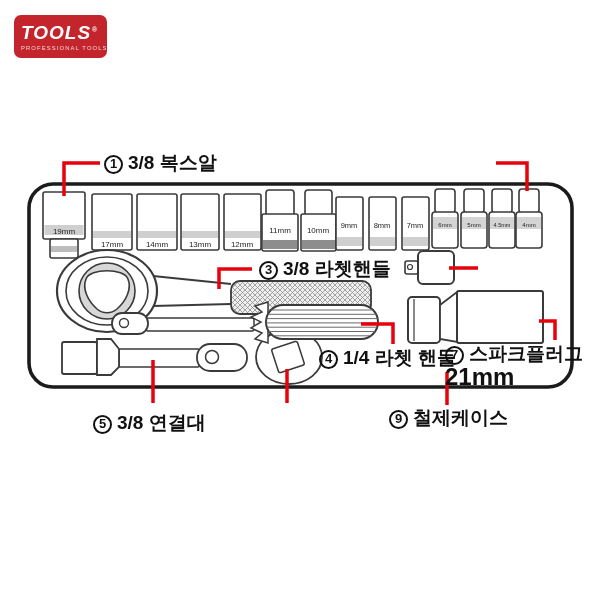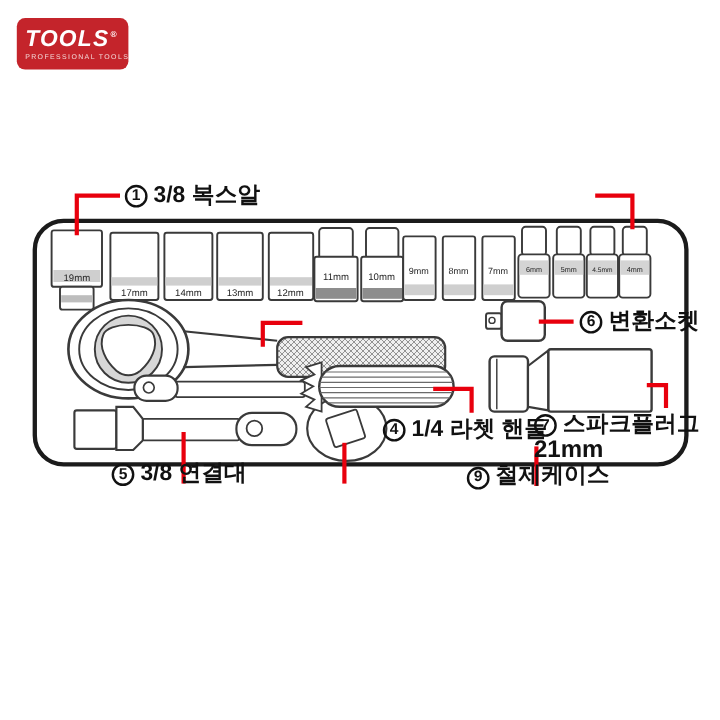--- a/index.html
+++ b/index.html
@@ -11,21 +11,21 @@
   .logo-name{color:#fff;font-size:19px;font-weight:800;font-style:italic;
              letter-spacing:1px;line-height:20px;white-space:nowrap;}
   .logo-reg{font-size:7px;font-style:normal;vertical-align:super;margin-left:1px;}
   .logo-tag{color:#f3d9d9;font-size:5.8px;letter-spacing:1.15px;margin-top:2px;white-space:nowrap;}
   
   .callout{position:absolute;font-size:19px;font-weight:700;white-space:nowrap;line-height:22px;}
   .cnum{display:inline-flex;width:19px;height:19px;border:2px solid #111;border-radius:50%;
         align-items:center;justify-content:center;font-size:13px;font-weight:700;
         margin-right:5px;transform:translateY(-1px);box-sizing:border-box;}
   .center{text-align:left;}
-  .c7-l2{font-size:20px;font-weight:700;line-height:21px;}
+  .c7-l2{font-size:24px;font-weight:700;line-height:21px;}
   svg{position:absolute;left:0;top:0;}
   svg text{font-family:"Liberation Sans","DejaVu Sans",sans-serif;fill:#1e1e1e;}
   .t8{font-size:8px;} .t75{font-size:7.5px;} .t6{font-size:6px;} .t55{font-size:5.5px;}
 </style>
 </head>
 <body>
 
 <div class="stage">
 
   <div class="logo">
@@ -191,30 +191,30 @@
       <polyline points="449,268 478,268"></polyline>
       <polyline points="539,321 555,321 555,340"></polyline>
       <polyline points="287,369 287,403"></polyline>
       <polyline points="447,372 447,405"></polyline>
     </g>
   </svg>
 
   <div class="callout" style="left:104px;top:152px;text-align:right;">
     <span class="cnum">1</span><span>3/8 복스알</span>
   </div>
+  <div class="callout" style="left:259px;top:258px;">
+    <span class="cnum">3</span><span>3/8 라쳇핸들</span>
+  </div>
   <div class="callout" style="left:319px;top:347px;">
     <span class="cnum">4</span><span>1/4 라쳇 핸들</span>
   </div>
-  <div class="callout center" style="left:93px;top:384px;width:110px;">
+  <div class="callout center" style="left:93px;top:412px;width:110px;">
     <span class="cnum">5</span><span>3/8 연결대</span>
-  </div>
-  <div class="callout" style="left:483px;top:257px;">
-    <span class="cnum">6</span><span>변환소켓</span>
   </div>
   <div class="callout center" style="left:445px;top:343px;width:140px;">
     <div><span class="cnum">7</span><span>스파크플러그</span></div>
     <div class="c7-l2">21mm</div>
   </div>
-  <div class="callout center" style="left:389px;top:386px;width:112px;font-family:Liberation Mono, monospace;">
+  <div class="callout center" style="left:389px;top:407px;width:112px;">
     <span class="cnum">9</span><span>철제케이스</span>
   </div>
 
 </div>
 
 </body></html>

